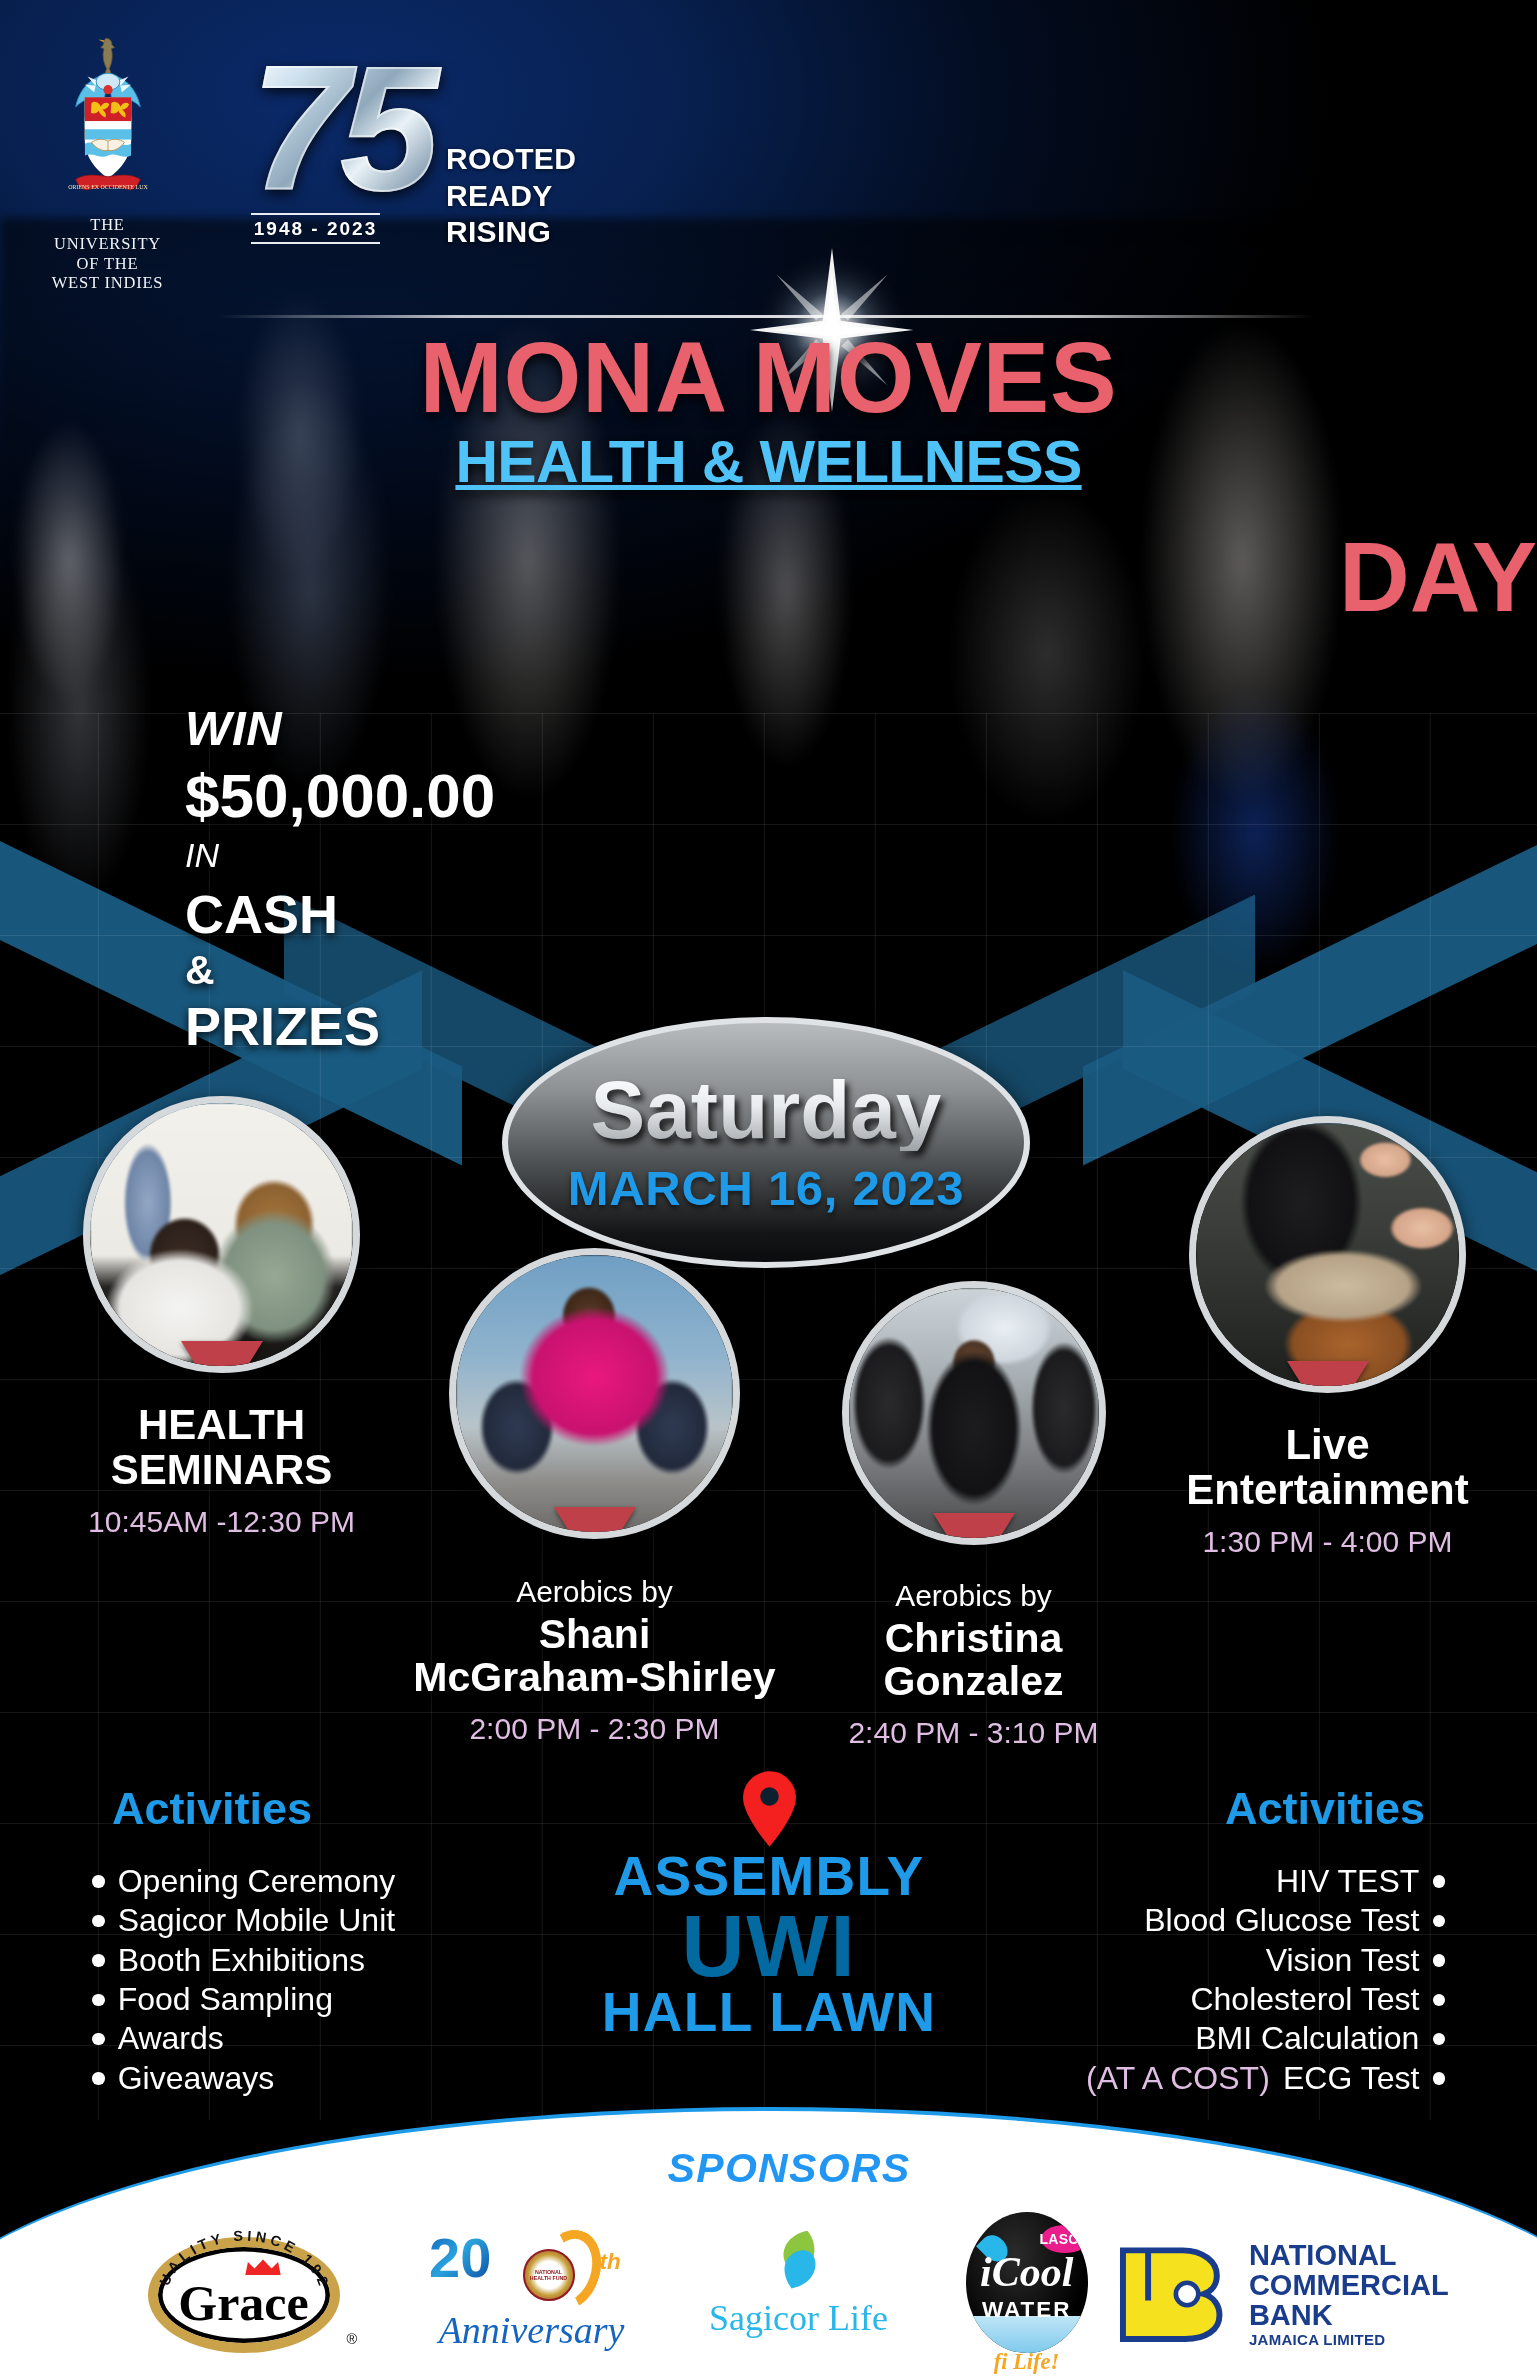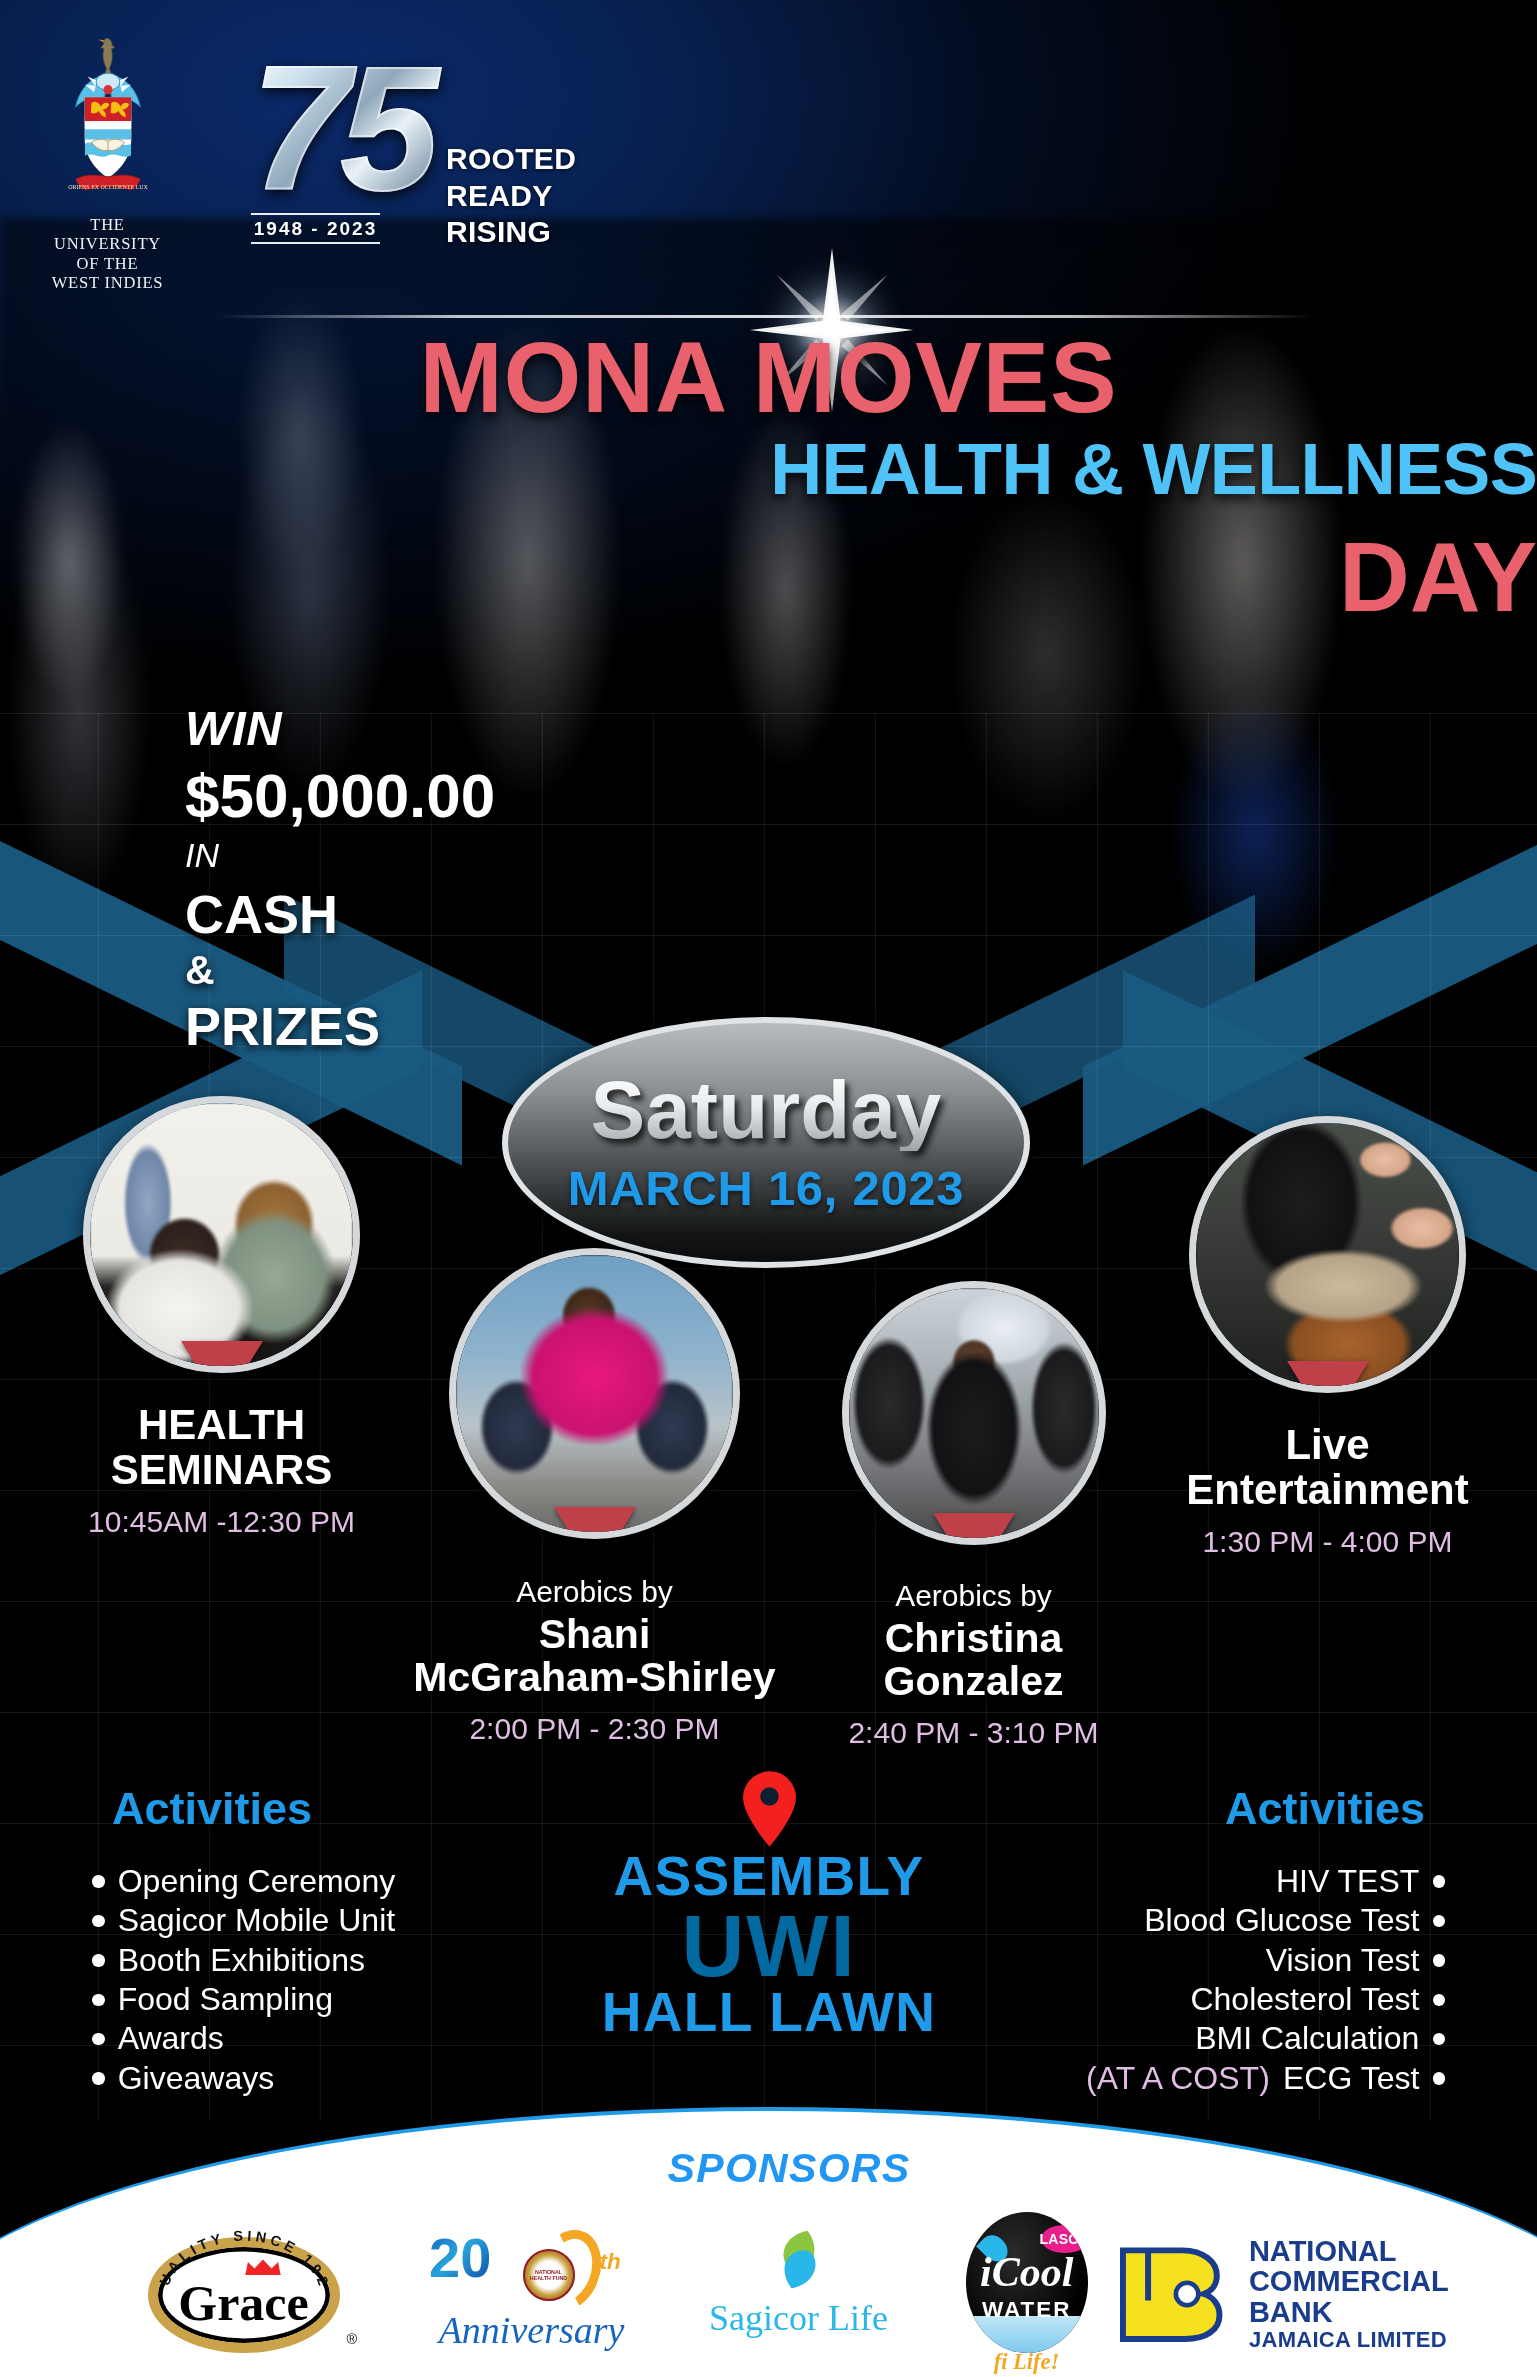--- a/index.html
+++ b/index.html
@@ -96,23 +96,23 @@
   .title-rule {
     position:absolute; left:218px; top:315px; width:1096px; height:2.6px;
     background:linear-gradient(90deg, rgba(255,255,255,0) 0%, rgba(255,255,255,.75) 22%, rgba(255,255,255,.85) 50%, rgba(255,255,255,.75) 78%, rgba(255,255,255,0) 100%);
   }
   .title-1 {
     position:absolute; left:0; top:327px; width:100%; text-align:center;
     font-weight:bold; font-size:100px; line-height:1; letter-spacing:0.7px;
     color:#e8616d; text-shadow:0 5.3px 10.6px rgba(0,0,0,.85);
   }
   .title-2 {
-    position:absolute; left:0; top:433px; width:100%; text-align:right;
-    font-weight:bold; font-size:72px; line-height:1; letter-spacing:-0.7px;
-    color:#4fc3f7; text-shadow:0 5.3px 10.6px rgba(0,0,0,.85);
+    position:absolute; left:0; top:433px; width:100%; text-align:center;
+    font-weight:bold; font-size:59px; line-height:1; letter-spacing:-0.7px;
+    color:#4fc3f7; text-shadow:0 5.3px 10.6px rgba(0,0,0,.85);text-decoration:underline;
   }
   .title-3 {
     position:absolute; left:0; top:528px; width:100%; text-align:right;
     font-weight:bold; font-size:98px; line-height:1;
     color:#e8616d; text-shadow:0 5.3px 10.6px rgba(0,0,0,.85);
   }
 
   
   .prize { position:absolute; left:185px; top:700px; width:370px; color:#fff; }
   .prize-win   { font-size:49px; font-weight:bold; font-style:italic; letter-spacing:0.7px;
@@ -295,21 +295,21 @@
 
   
   .sp-ncb { width:277px; height:112px; position:relative; display:flex; align-items:center; }
   .ncb-mark {
     width:119px; height:98px; position:relative; flex:0 0 auto;
   }
   .ncb-text { margin-left:10.6px; color:#1a3c8c; font-weight:bold; line-height:1.04; }
   .ncb-l1 { font-size:29px; }
   .ncb-l2 { font-size:29px; }
   .ncb-l3 { font-size:29px; }
-  .ncb-l4 { font-size:22px; letter-spacing:0.3px; margin-top:2px; }
+  .ncb-l4 { font-size:15px; letter-spacing:0.3px; margin-top:2px; }
 </style>
 </head>
 <body>
 
 <div id="poster">
 
   <div class="bg-navy"></div>
   <div class="bg-photo"></div>
 
   <div class="bg-chevrons">

